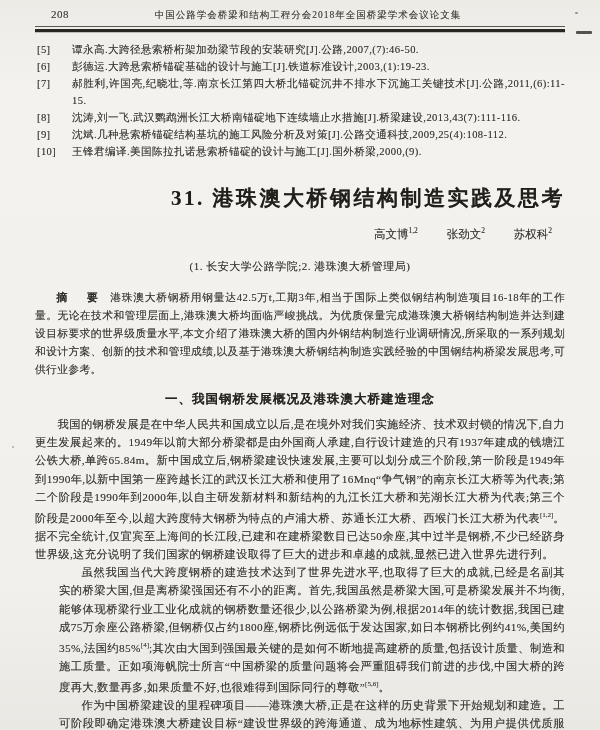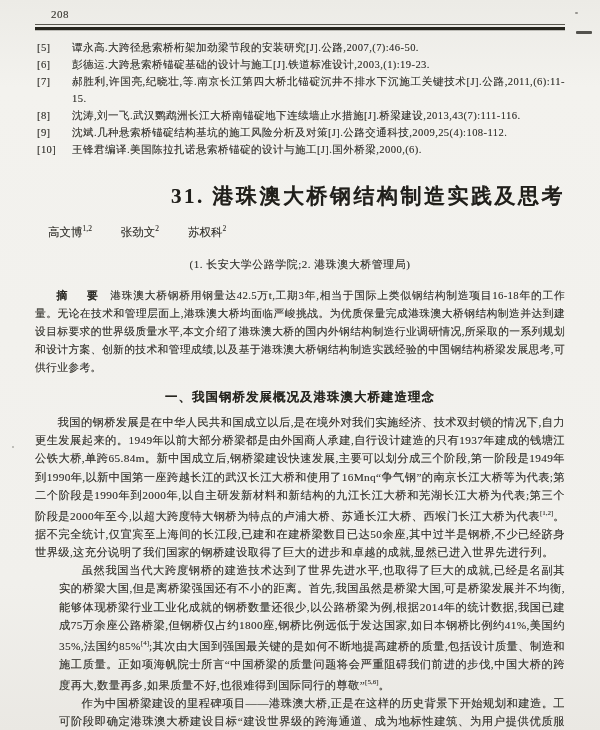--- a/index.html
+++ b/index.html
@@ -22,21 +22,21 @@
   .rule-thick{height:3px;background:#27261f;margin-top:2px;box-shadow:0 1px 0 rgba(39,38,31,0.25);}
 
   
   .refs{margin-top:9px;}
   .ref{display:flex;margin:0 0 0 2px;font-size:10.6px;line-height:17px;letter-spacing:0.4px;}
   .ref-label{min-width:26px;flex:0 0 auto;margin-right:9px;text-align:left;}
   .ref-text{flex:1;text-align:justify;}
 
   
   .article-title{margin-top:24px;text-align:right;font-size:21px;font-weight:bold;color:#201f1b;letter-spacing:2.5px;}
-  .authors{margin-top:13px;text-align:left;font-size:11.5px;color:#3b3a35;}
+  .authors{margin-top:13px;text-align:right;font-size:11.5px;color:#3b3a35;}
   .author{margin:0 13px;}
   .authors sup{font-size:7.5px;}
   .affiliation{margin-top:17px;text-align:center;font-size:11px;letter-spacing:0.5px;}
 
   
   .abstract{margin:14px 0 0 0;font-size:10.8px;line-height:18px;text-align:justify;text-indent:2em;letter-spacing:0.3px;}
   .abstract b{letter-spacing:4px;margin-right:8px;color:#2c2b26;margin-top:28px;}
   .keywords{margin:1px 0 0 0;font-size:10.8px;line-height:18px;text-indent:2em;}
   .keywords b{letter-spacing:1px;margin-right:12px;color:#2c2b26;}
   .kw{margin-right:15px;}
@@ -53,20 +53,21 @@
   .speck-b{top:12px;right:22px;width:3px;height:2px;opacity:0.45;}
   .speck-c{top:446px;left:12px;width:2px;height:2px;opacity:0.35;}
 </style>
 </head>
 <body>
 
 <div class="page scan-text">
 
   <div class="header-row">
     <span class="page-num">208</span>
+    <span class="header-title">中国公路学会桥梁和结构工程分会2018年全国桥梁学术会议论文集</span>
     <span class="header-spacer"></span>
   </div>
   <div class="rule-thin"></div>
   <div class="rule-thick"></div>
 
   <div class="refs">
     <p class="ref">
       <span class="ref-label">[5]</span>
       <span class="ref-text">谭永高.大跨径悬索桥桁架加劲梁节段的安装研究[J].公路,2007,(7):46-50.</span>
     </p>
@@ -81,21 +82,21 @@
     <p class="ref">
       <span class="ref-label">[8]</span>
       <span class="ref-text">沈涛,刘一飞.武汉鹦鹉洲长江大桥南锚碇地下连续墙止水措施[J].桥梁建设,2013,43(7):111-116.</span>
     </p>
     <p class="ref">
       <span class="ref-label">[9]</span>
       <span class="ref-text">沈斌.几种悬索桥锚碇结构基坑的施工风险分析及对策[J].公路交通科技,2009,25(4):108-112.</span>
     </p>
     <p class="ref">
       <span class="ref-label">[10]</span>
-      <span class="ref-text">王锋君编译.美国陈拉扎诺悬索桥锚碇的设计与施工[J].国外桥梁,2000,(6).</span>
+      <span class="ref-text">王锋君编译.美国陈拉扎诺悬索桥锚碇的设计与施工[J].国外桥梁,2000,(9).</span>
     </p>
   </div>
 
   <h1 class="article-title">31. 港珠澳大桥钢结构制造实践及思考</h1>
 
   <div class="authors">
     <span class="author"><span>高文博</span><sup>1,2</sup></span>
     <span class="author"><span>张劲文</span><sup>2</sup></span>
     <span class="author"><span>苏权科</span><sup>2</sup></span>
   </div>

